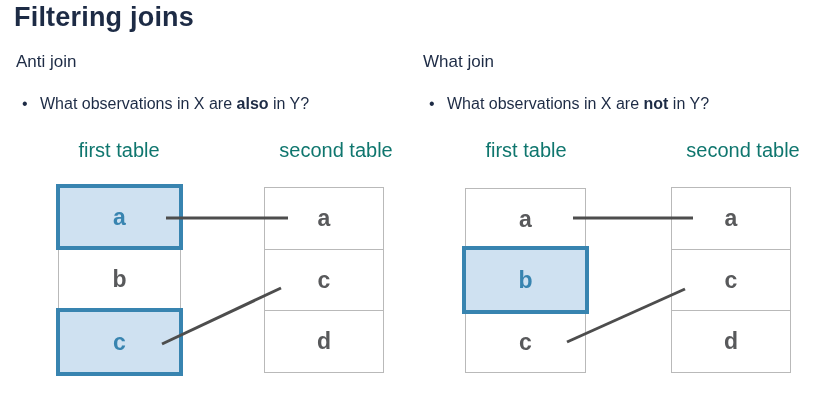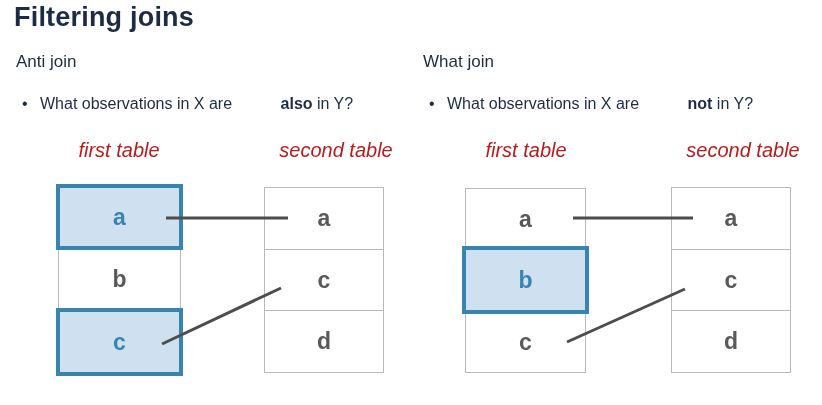--- a/index.html
+++ b/index.html
@@ -39,29 +39,28 @@
   .bullet-row {
     position: absolute;
     left: 22px;
     top: 95px;
     display: flex;
     font-size: 16px;
     color: #1d2b45;
     white-space: nowrap;
   }
   .bullet-marker { width: 18px; }
-  .bullet-text b { font-weight: bold; margin-left: 44px; }
+  .bullet-text b { font-weight: bold; }
   .tbl-label {
     position: absolute;
     top: 139px;
     font-size: 20px;
-    color: #b91c1c;
+    color: #0f766e;
     text-align: center;
     white-space: nowrap;
-    font-style: italic;
   }
   .lbl-first  { left: 57px;  width: 124px; }
   .lbl-second { left: 263px; width: 122px; margin-left: 12px; }
   .cell {
     position: absolute;
     box-sizing: border-box;
     display: flex;
     align-items: center;
     justify-content: center;
     font-size: 23px;

